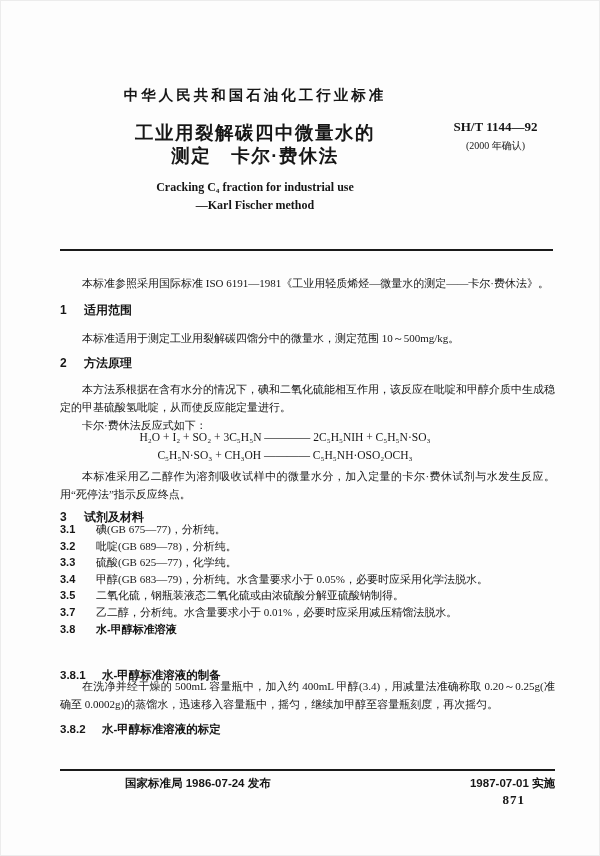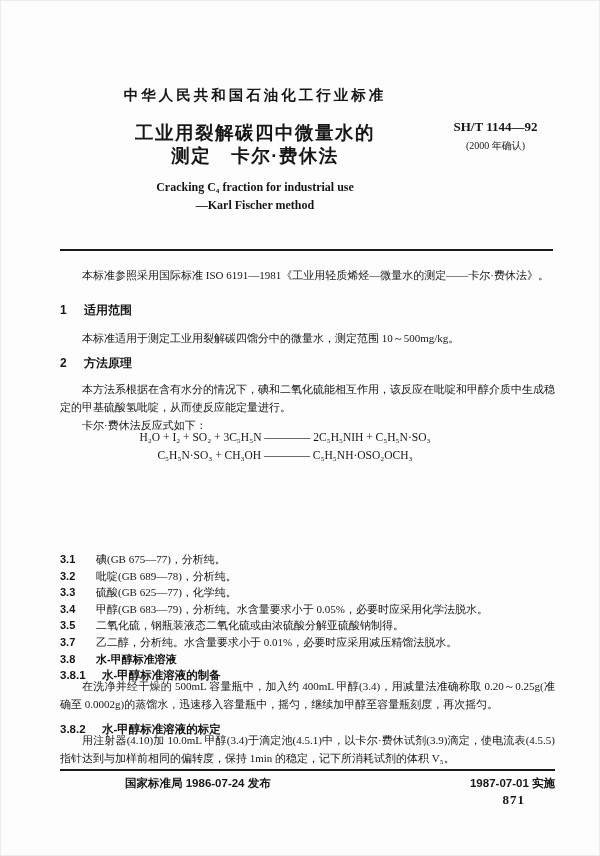--- a/index.html
+++ b/index.html
@@ -43,21 +43,21 @@
   .h{
     position:absolute;left:60px;width:495px;
     font-family:"Liberation Sans","DejaVu Sans",sans-serif;
     font-weight:bold;font-size:12px;white-space:nowrap;
   }
   .h .no{display:inline-block;min-width:14px;margin-right:10px;}
   .eq{
     position:absolute;left:60px;width:450px;text-align:center;
     font-size:11.5px;white-space:nowrap;
   }
-  .list{position:absolute;left:60px;top:521px;width:495px;font-size:11px;line-height:16.6px;margin-top:30px;}
+  .list{position:absolute;left:60px;top:521px;width:495px;font-size:11px;line-height:16.6px;}
   .list .row{white-space:nowrap;overflow:hidden;}
   .list .no{
     display:inline-block;min-width:24px;margin-right:12px;
     font-family:"Liberation Sans","DejaVu Sans",sans-serif;font-weight:bold;
   }
   .list .row.subhead .txt{
     font-family:"Liberation Sans","DejaVu Sans",sans-serif;font-weight:bold;
   }
   .sub-h{
     position:absolute;left:60px;width:495px;
@@ -94,57 +94,60 @@
     <div class="confirm">(2000 年确认)</div>
   </div>
 
   <div class="title-en">
     <div>Cracking C₄ fraction for industrial use</div>
     <div>—Karl Fischer method</div>
   </div>
 
   <div class="rule-top"></div>
 
-  <div class="para indent" style="top:266px">本标准参照采用国际标准 ISO 6191—1981《工业用轻质烯烃—微量水的测定——卡尔·费休法》。</div>
+  <div class="para indent" style="top:274px">本标准参照采用国际标准 ISO 6191—1981《工业用轻质烯烃—微量水的测定——卡尔·费休法》。</div>
 
   <div class="h" style="top:302px">
     <span class="no">1</span><span>适用范围</span>
   </div>
   <div class="para indent" style="top:329px">本标准适用于测定工业用裂解碳四馏分中的微量水，测定范围 10～500mg/kg。</div>
 
   <div class="h" style="top:355px">
     <span class="no">2</span><span>方法原理</span>
   </div>
   <div class="para indent" style="top:380px">本方法系根据在含有水分的情况下，碘和二氧化硫能相互作用，该反应在吡啶和甲醇介质中生成稳定的甲基硫酸氢吡啶，从而使反应能定量进行。</div>
   <div class="para indent" style="top:416px">卡尔·费休法反应式如下：</div>
 
   <div class="eq" style="top:431px">H₂O + I₂ + SO₂ + 3C₅H₅N ———— 2C₅H₅NIH + C₅H₅N·SO₃</div>
   <div class="eq" style="top:449px">C₅H₅N·SO₃ + CH₃OH ———— C₅H₅NH·OSO₂OCH₃</div>
 
+  <div class="para indent" style="top:467px">本标准采用乙二醇作为溶剂吸收试样中的微量水分，加入定量的卡尔·费休试剂与水发生反应。用“死停法”指示反应终点。</div>
 
+  <div class="h" style="top:509px">
+    <span class="no">3</span><span>试剂及材料</span>
+  </div>
 
   <div class="list">
     <div class="row"><span class="no">3.1</span><span class="txt">碘(GB 675—77)，分析纯。</span></div>
     <div class="row"><span class="no">3.2</span><span class="txt">吡啶(GB 689—78)，分析纯。</span></div>
     <div class="row"><span class="no">3.3</span><span class="txt">硫酸(GB 625—77)，化学纯。</span></div>
     <div class="row"><span class="no">3.4</span><span class="txt">甲醇(GB 683—79)，分析纯。水含量要求小于 0.05%，必要时应采用化学法脱水。</span></div>
     <div class="row"><span class="no">3.5</span><span class="txt">二氧化硫，钢瓶装液态二氧化硫或由浓硫酸分解亚硫酸钠制得。</span></div>
     <div class="row"><span class="no">3.7</span><span class="txt">乙二醇，分析纯。水含量要求小于 0.01%，必要时应采用减压精馏法脱水。</span></div>
     <div class="row subhead"><span class="no">3.8</span><span class="txt">水-甲醇标准溶液</span></div>
   </div>
 
   <div class="sub-h" style="top:660px">
     <span class="no">3.8.1</span><span>水-甲醇标准溶液的制备</span>
   </div>
   <div class="para indent" style="top:677px">在洗净并经干燥的 500mL 容量瓶中，加入约 400mL 甲醇(3.4)，用减量法准确称取 0.20～0.25g(准确至 0.0002g)的蒸馏水，迅速移入容量瓶中，摇匀，继续加甲醇至容量瓶刻度，再次摇匀。</div>
 
   <div class="sub-h" style="top:714px">
     <span class="no">3.8.2</span><span>水-甲醇标准溶液的标定</span>
   </div>
-  <div class="para indent" style="top:731px">用注射器(4.10)加 10.0mL 甲醇(3.4)于滴定池(4.5.1)中，以卡尔·费休试剂(3.9)滴定，使电流表(4.5.5)指针达到与加样前相同的偏转度，保持 1min 的稳定，记下所消耗试剂的体积 V₅。</div>
 
   <div class="rule-bottom"></div>
 
   <div class="footer-row">
     <span class="left">国家标准局 1986-07-24 发布</span>
     <span class="right">1987-07-01 实施</span>
   </div>
 
   <div class="page-no">871</div>
 

